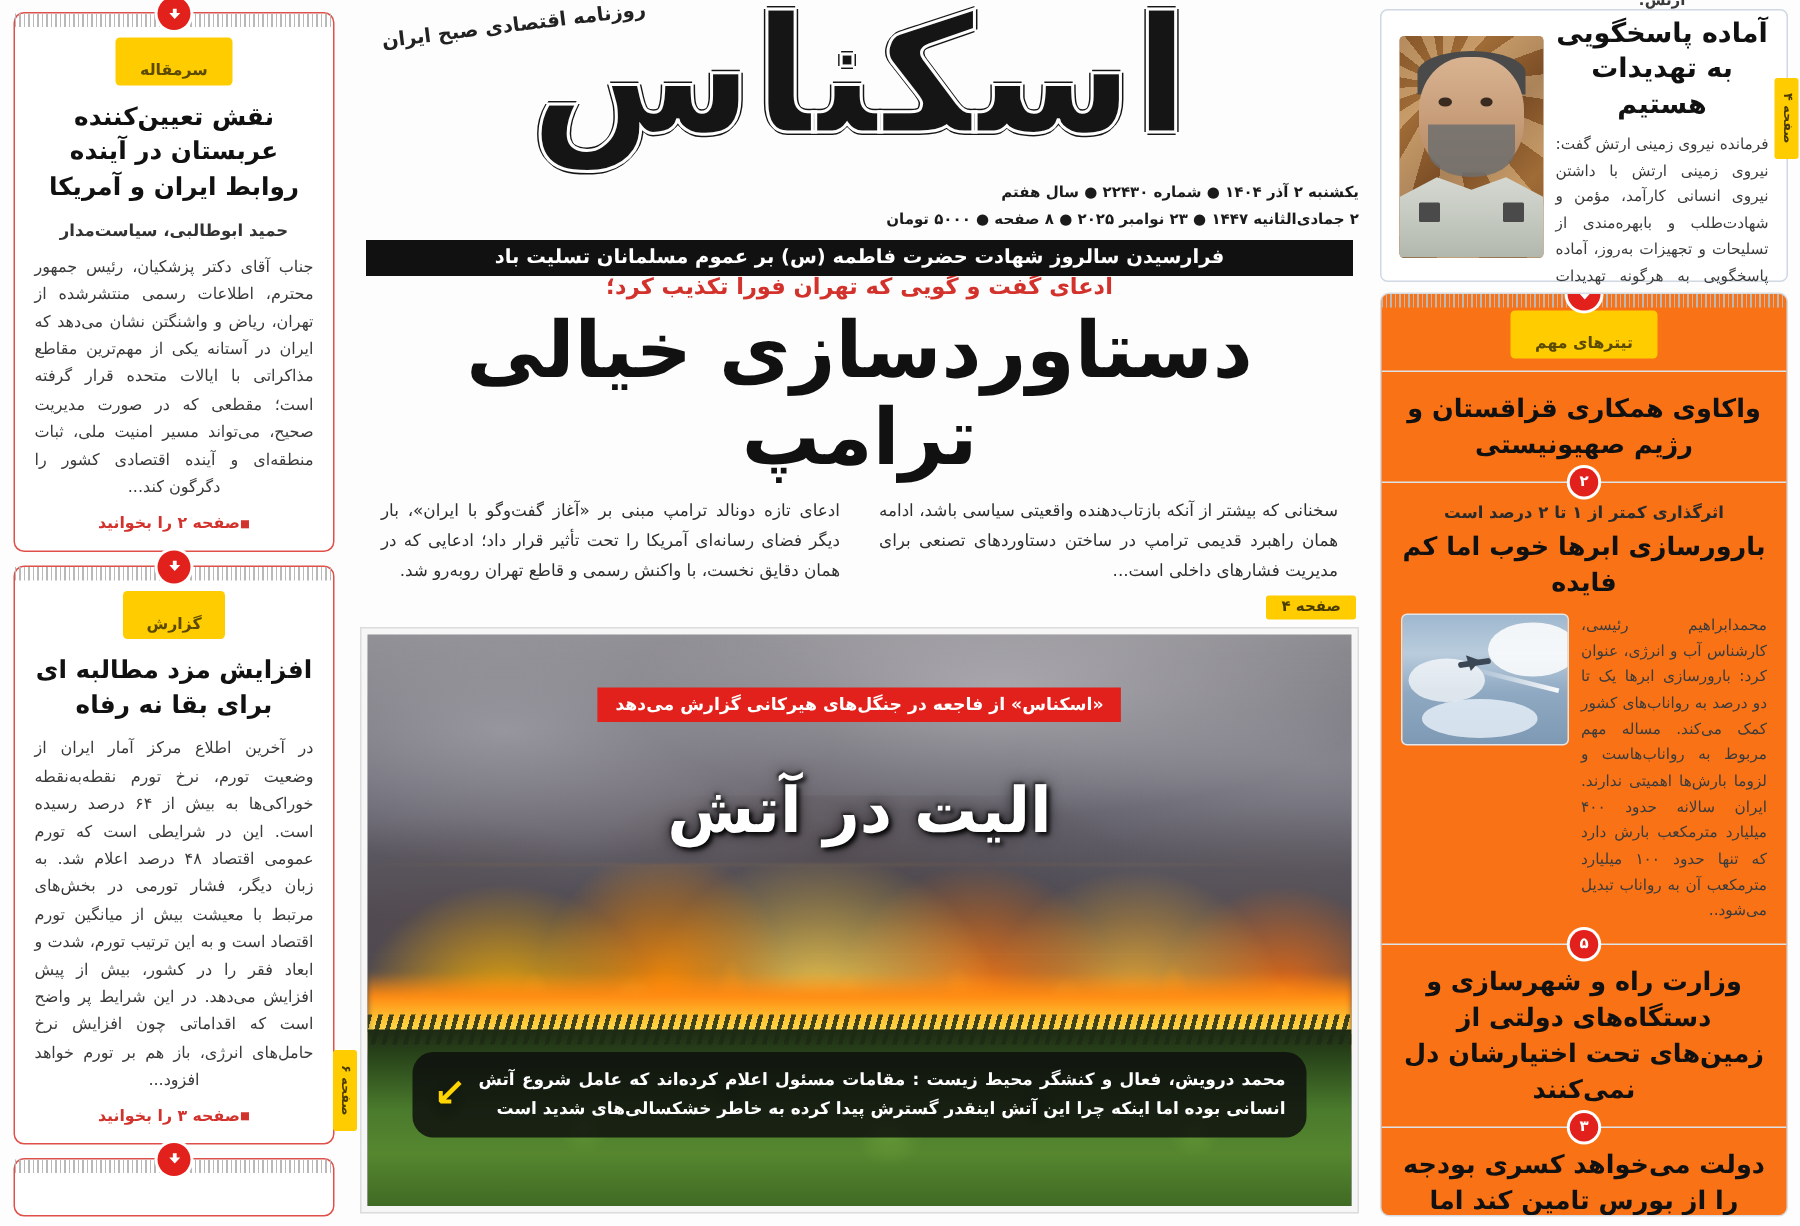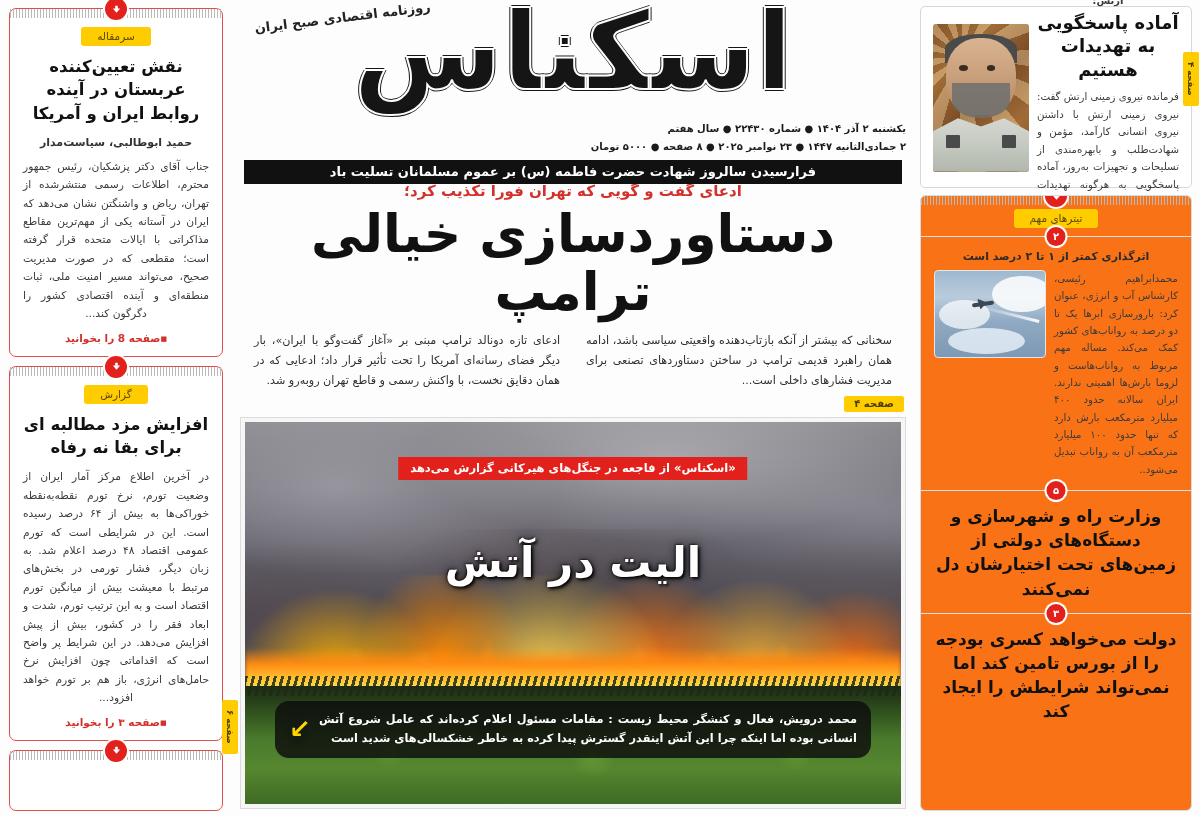--- a/index.html
+++ b/index.html
@@ -45,22 +45,22 @@
     z-index: 12;
     box-shadow: 0 0 0 2px #fff;
     font-weight: bold;
   }
 
   .yellow-tag {
     display: inline-block;
     background: #ffcc00;
     color: #5b4a00;
     font-size: 10.5px;
-    font-weight: normal;
-    padding: 3px 16px 4px;
+    font-weight: bold;
+    padding: 16px 16px 4px;
     border-radius: 3px;
     letter-spacing: .3px;
   }
 
   .dash-top {
     position: absolute;
     top: 0; left: 0; right: 0;
     height: 9px;
     background-image: repeating-linear-gradient(
       to right, #b9b9b9 0px, #b9b9b9 1px, transparent 1px, transparent 3px);
@@ -326,21 +326,20 @@
     text-align: center;
     color: #fff;
     font-size: 42px;
     font-weight: bold;
     z-index: 5;
     text-shadow:
       0 0 10px rgba(0,0,0,.75),
       2px 2px 3px rgba(0,0,0,.9),
       -1px -1px 2px rgba(0,0,0,.6);
     letter-spacing: -1px;
-    margin-top: 24px;
   }
   .photo-caption {
     position: absolute;
     left: 30px; right: 30px; bottom: 46px;
     background: rgba(12,12,12,.82);
     border-radius: 14px;
     padding: 9px 14px 10px 44px;
     color: #fff;
     font-size: 11.3px;
     line-height: 1.7;
@@ -567,24 +566,28 @@
       <div class="arrow-badge">
         <svg width="11" height="11" viewBox="0 0 12 12">
             <path d="M6 9.5L2 5h2.6V2h2.8v3H10z" fill="#fff"></path>
           </svg>
       </div>
 
       <div class="hb-tagrow">
         <span class="yellow-tag">تیترهای مهم</span>
       </div>
 
+      <div class="hl-item">
+        <div class="hl-title">واکاوی همکاری قزاقستان و رژیم صهیونیستی</div>
+      </div>
 
       <div class="hl-item">
         <div class="num-badge">۲</div>
         <div class="hl-kicker">اثرگذاری کمتر از ۱ تا ۲ درصد است</div>
+        <div class="hl-title">بارورسازی ابرها خوب اما کم فایده</div>
         <div class="hl-body-row">
           <div class="hl-body">محمدابراهیم رئیسی، کارشناس آب و انرژی، عنوان کرد: بارورسازی ابرها یک تا دو درصد به رواناب‌های کشور کمک می‌کند. مساله مهم مربوط به رواناب‌هاست و لزوما بارش‌ها اهمیتی ندارند. ایران سالانه حدود ۴۰۰ میلیارد مترمکعب بارش دارد که تنها حدود ۱۰۰ میلیارد مترمکعب آن به رواناب تبدیل می‌شود..</div>
           <div class="cloud-photo">
             <div class="c1"></div>
             <div class="c2"></div>
             <div class="c3"></div>
             <div class="trail"></div>
             <div class="plane"></div>
           </div>
         </div>
@@ -664,21 +667,21 @@
         <svg width="11" height="11" viewBox="0 0 12 12">
             <path d="M6 9.5L2 5h2.6V2h2.8v3H10z" fill="#fff"></path>
           </svg>
       </div>
       <div class="tagrow">
         <span class="yellow-tag">سرمقاله</span>
       </div>
       <div class="side-head">نقش تعیین‌کننده عربستان در آینده روابط ایران و آمریکا</div>
       <div class="kicker">حمید ابوطالبی، سیاست‌مدار</div>
       <div class="body-text">جناب آقای دکتر پزشکیان، رئیس جمهور محترم، اطلاعات رسمی منتشرشده از تهران، ریاض و واشنگتن نشان می‌دهد که ایران در آستانه یکی از مهم‌ترین مقاطع مذاکراتی با ایالات متحده قرار گرفته است؛ مقطعی که در صورت مدیریت صحیح، می‌تواند مسیر امنیت ملی، ثبات منطقه‌ای و آینده اقتصادی کشور را دگرگون کند...</div>
-      <div class="read-more">صفحه 8 را بخوانید</div>
+      <div class="read-more">صفحه ۲ را بخوانید</div>
     </div>
 
     <div class="side-card">
       <div class="dash-top"></div>
       <div class="arrow-badge">
         <svg width="11" height="11" viewBox="0 0 12 12">
             <path d="M6 9.5L2 5h2.6V2h2.8v3H10z" fill="#fff"></path>
           </svg>
       </div>
       <div class="tagrow">

